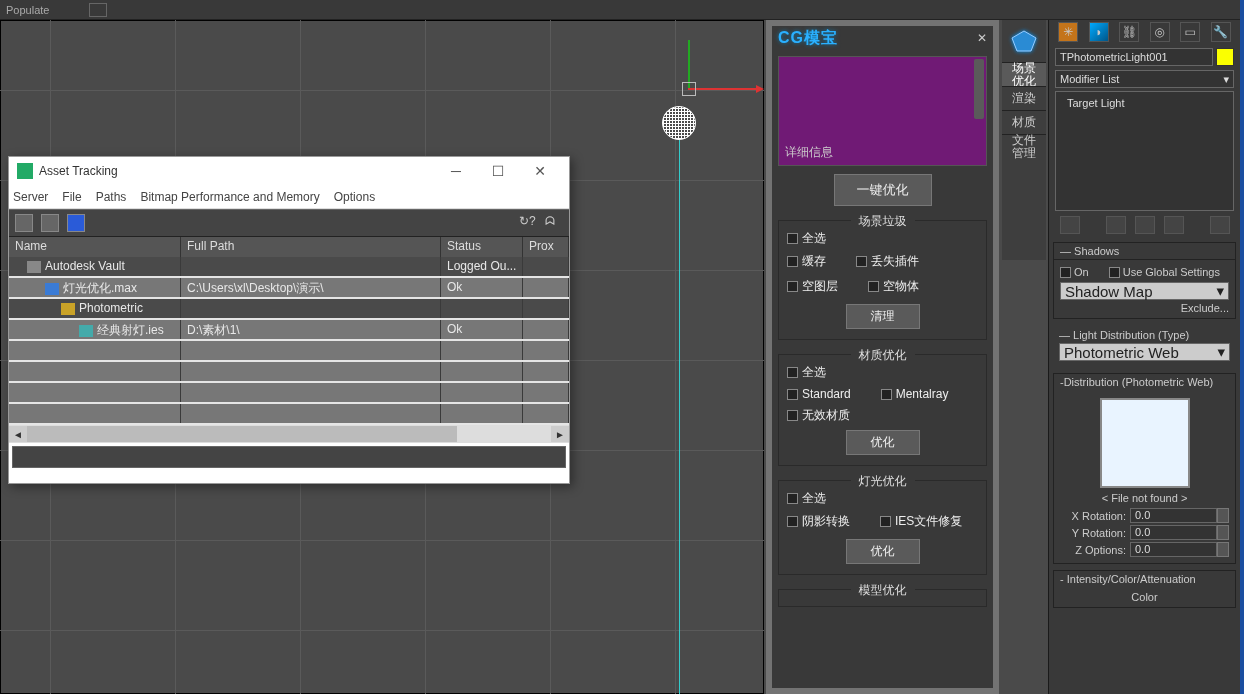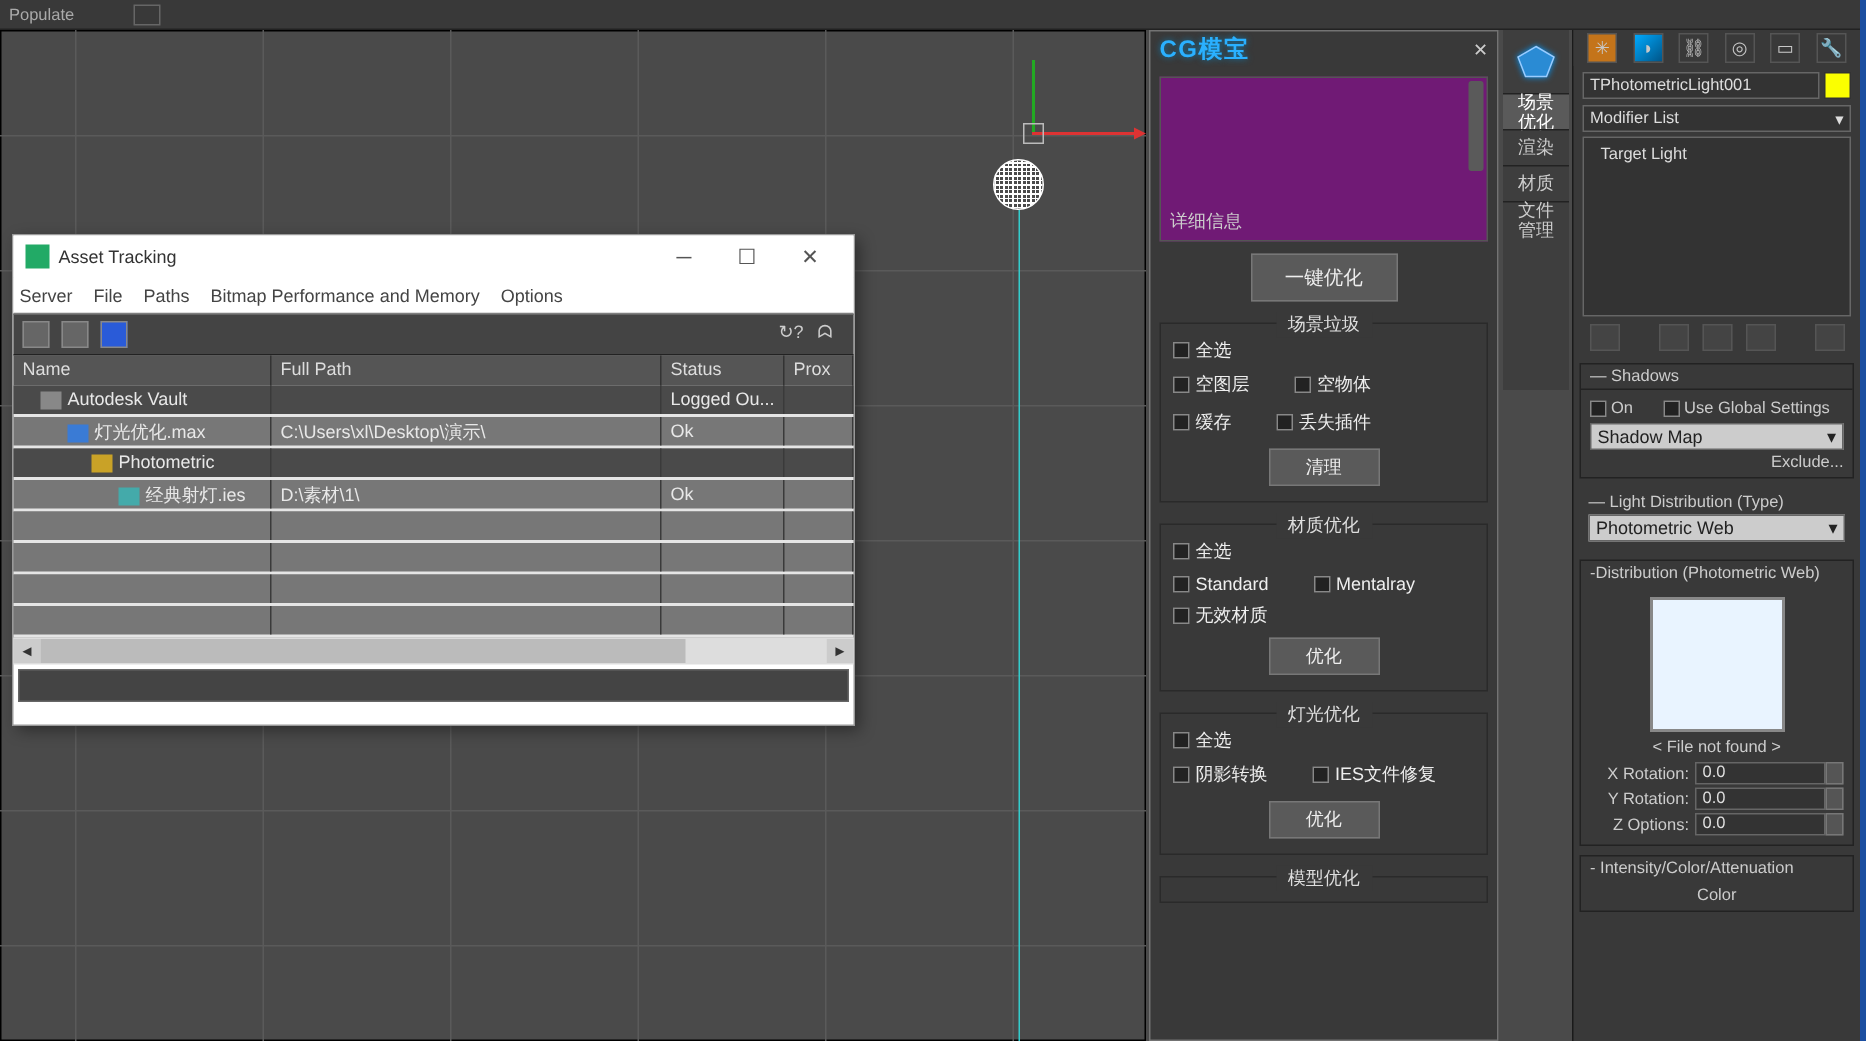--- a/index.html
+++ b/index.html
@@ -44,21 +44,21 @@
   .at-row div{ padding:2px 6px; border-right:1px solid #3a3a3a; white-space:nowrap; overflow:hidden;}
   .at-row .icon{display:inline-block;width:14px;height:12px;margin-right:4px;vertical-align:middle;}
   .at-row.empty{background:#777;}
   .at-scroll{ height:18px; background:#ddd; display:flex; align-items:center;}
   .at-scroll .track{flex:1; height:16px; background:#ddd; position:relative;}
   .at-scroll .thumb{position:absolute; left:0; width:430px; height:16px; background:#bbb;}
   .at-scroll .arrow{width:18px;height:16px;background:#ccc;display:flex;align-items:center;justify-content:center;color:#333;font-size:10px;}
   .at-status{height:22px;background:#444;border:1px solid #666; margin:3px;}
 
   
-  .cg-panel{ position:absolute; top:20px; left:766px; width:233px; height:674px; background:#393939; border:1px solid #737373;}
+  .cg-panel{ position:absolute; top:20px; left:766px; width:233px; height:674px; background:#393939; border:6px solid #737373;}
   .cg-title{ height:24px; display:flex; align-items:center; justify-content:space-between; padding:0 6px;}
   .cg-logo{ color:#2ab0ff; font-size:16px; font-weight:bold; letter-spacing:1px; text-shadow:0 0 4px #17a;}
   .cg-close{ color:#ccc; font-size:12px;}
   .cg-body{ padding:6px; display:flex; flex-direction:column; gap:8px;}
   .cg-info{ height:110px; background:#701a75; border:1px solid #555; position:relative;}
   .cg-info .scroll{position:absolute; right:2px; top:2px; width:10px; height:60px; background:#5a5a5a; border-radius:2px;}
   .cg-info .label{position:absolute; bottom:4px; left:6px; color:#ccc; font-size:12px;}
   .cg-btn-main{ align-self:center; padding:6px 22px; background:#5a5a5a; border:1px solid #777; color:#eee; font-size:13px;}
   .cg-group{ border:1px solid #2a2a2a; padding:6px 8px 10px; position:relative; margin-top:6px;}
   .cg-group .legend{ position:absolute; top:-8px; left:50%; transform:translateX(-50%); background:#393939; padding:0 8px; color:#ddd; font-size:12px;}
@@ -93,21 +93,21 @@
   .ro-body{ padding:4px 6px; color:#ccc; font-size:11px;}
   .ro-body .chk{display:flex;align-items:center;gap:3px; margin:2px 0;}
   .ro-body .chk .box{width:11px;height:11px;background:#222;border:1px solid #888;}
   .ro-body .excl{ text-align:right; margin-top:2px;}
   .ro-body .distprev{ width:90px; height:90px; margin:4px auto; background:#e9f4ff; border:2px solid #888;}
   .ro-body .fnf{ text-align:center; font-size:11px; margin:4px 0;}
   .ro-body .spin{ display:flex; align-items:center; margin:2px 0;}
   .ro-body .spin label{ width:66px; text-align:right; margin-right:4px;}
   .ro-body .spin .val{ flex:1; height:15px; background:#333; border:1px solid #666; color:#ddd; padding:0 4px; font-size:11px;}
   .ro-body .spin .arrows{ width:12px; height:15px; background:#555; border:1px solid #777;}
-  .dd{ height:18px; background:#ccc; border:1px solid #666; color:#222; font-size:12px; padding:0 4px; display:flex; align-items:center; justify-content:space-between; margin:2px 0;}
+  .dd{ height:18px; background:#ccc; border:1px solid #666; color:#222; font-size:15px; padding:0 4px; display:flex; align-items:center; justify-content:space-between; margin:2px 0;}
 
   .right-edge{position:absolute;top:0;right:0;width:4px;height:100%;background:#1b4ea0;}
 </style>
 </head>
 <body>
 
 <div class="topbar">
   <span class="label">Populate</span>
   <div class="toolicon"></div>
 </div>
@@ -239,35 +239,35 @@
 
     <div class="cg-group">
       <div class="legend">场景垃圾</div>
       <div class="cg-check">
           <div class="box"></div>
           <span>全选</span>
         </div>
       <div class="cg-row2">
         <div class="cg-check">
             <div class="box"></div>
+            <span>缓存</span>
+          </div>
+        <div class="cg-check">
+            <div class="box"></div>
+            <span>丢失插件</span>
+          </div>
+      </div>
+      <div class="cg-row2">
+        <div class="cg-check">
+            <div class="box"></div>
             <span>空图层</span>
           </div>
         <div class="cg-check">
             <div class="box"></div>
             <span>空物体</span>
-          </div>
-      </div>
-      <div class="cg-row2">
-        <div class="cg-check">
-            <div class="box"></div>
-            <span>缓存</span>
-          </div>
-        <div class="cg-check">
-            <div class="box"></div>
-            <span>丢失插件</span>
           </div>
       </div>
       <button class="cg-btn">清理</button>
     </div>
 
     <div class="cg-group">
       <div class="legend">材质优化</div>
       <div class="cg-check">
           <div class="box"></div>
           <span>全选</span>

